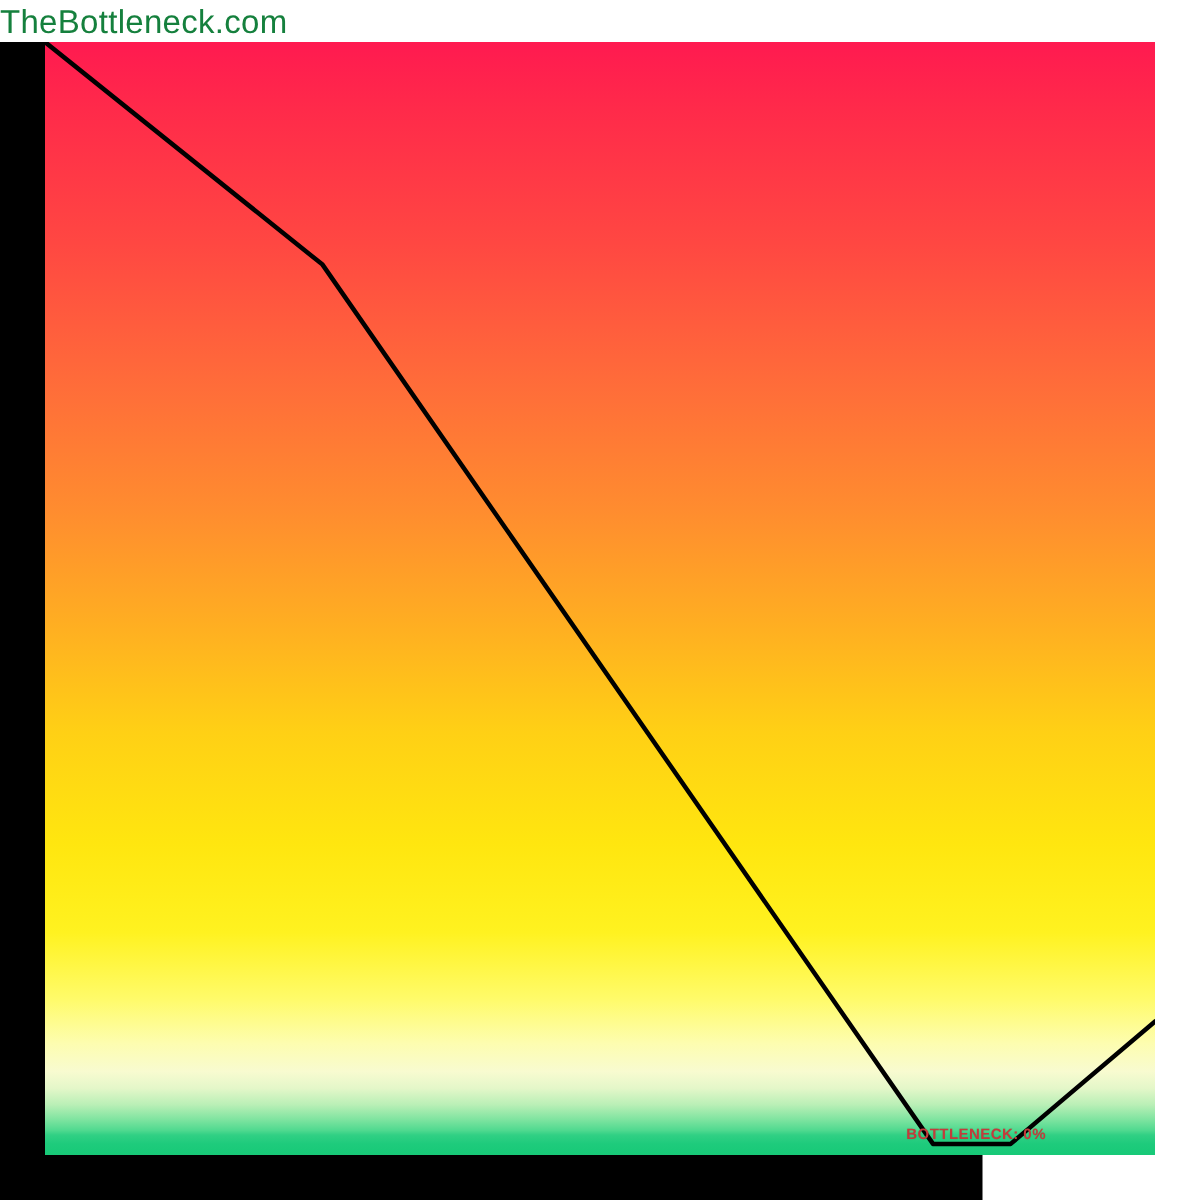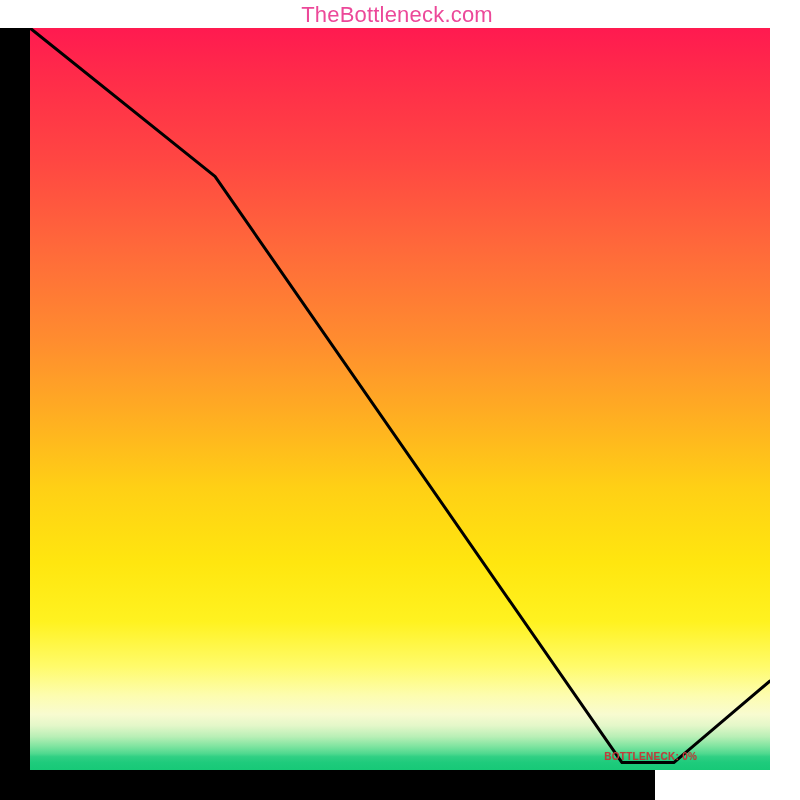--- a/index.html
+++ b/index.html
@@ -6,22 +6,22 @@
     margin: 0;
     padding: 0;
     width: 800px;
     height: 800px;
     background: #ffffff;
     font-family: Arial, Helvetica, sans-serif;
     overflow: hidden;
   }
   .attribution {
     width: 800px;
-    text-align: center;
-    color: #ec4899;
+    text-align: left;
+    color: #15803d;
     font-size: 22px;
     font-weight: 400;
     padding-top: 2px;
     padding-right: 6px;
     box-sizing: border-box;
     height: 28px;
     letter-spacing: 0.2px;
   }
   .frame {
     position: relative;

